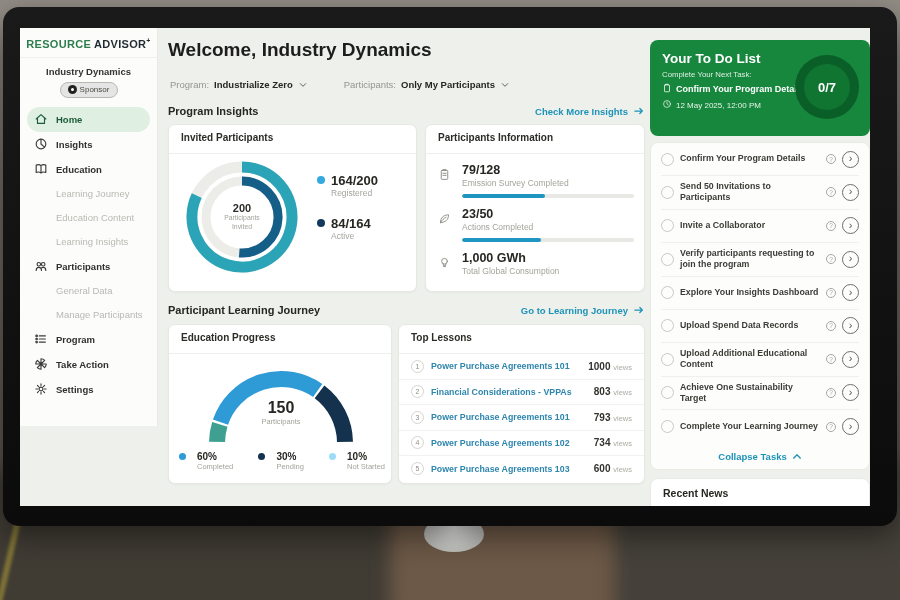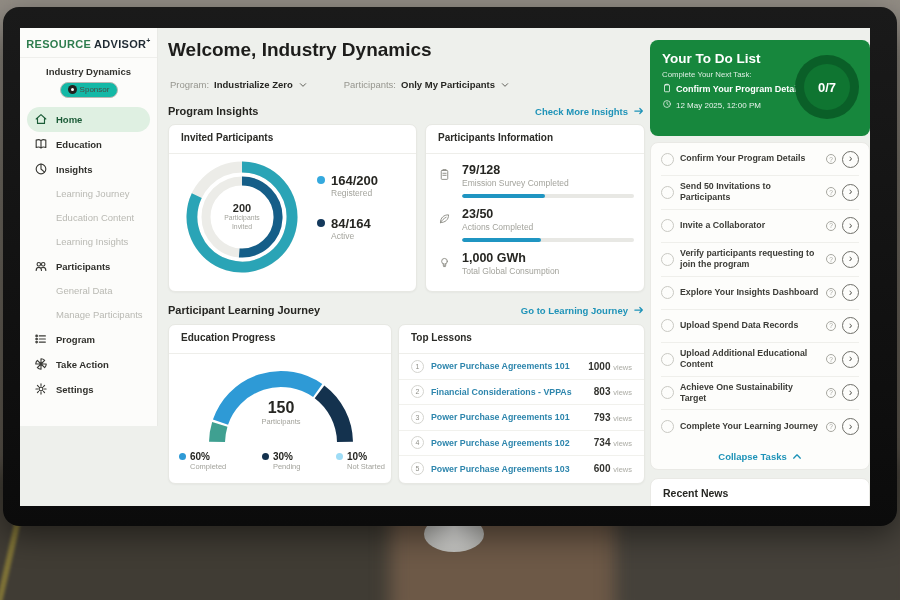--- a/index.html
+++ b/index.html
@@ -18,21 +18,21 @@
   
   .monitor { position:absolute; left:3px; top:7px; width:894px; height:519px; background:linear-gradient(180deg,#1a1a1a,#0b0b0b); border-radius:16px; box-shadow:0 10px 30px rgba(0,0,0,.45); }
   .screen  { position:absolute; left:17px; top:21px; width:850px; height:478px; background:#eef0ec; overflow:hidden; }
 
   
   .sidebar { position:absolute; left:0; top:0; width:138px; height:398px; background:#fcfcfa; border-right:1px solid #e9eae6; }
   .logo { padding:9px 0 7px; text-align:center; font-size:11px; font-weight:bold; letter-spacing:.3px; border-bottom:1px solid #efefec; }
   .logo .lg-green { color:#2e7d4e; } .logo .lg-dark { color:#1f2a33; }
   .logo sup { font-size:7px; color:#1f2a33; }
   .org { margin-top:8px; text-align:center; font-size:9.5px; font-weight:bold; color:#33332f; }
-  .pill { margin:5px auto 0; width:58px; height:16px; border:1px solid #b9b9b3; border-radius:9px; display:flex; align-items:center; justify-content:center; gap:3px; background:#14b8a6; }
+  .pill { margin:5px auto 0; width:58px; height:16px; border:1px solid #b9b9b3; border-radius:9px; display:flex; align-items:center; justify-content:center; gap:3px; background:#e5e5e5; }
   .pill .pdot { width:9px; height:9px; border-radius:50%; background:#22221f; position:relative; }
   .pill .pdot::after { content:""; position:absolute; left:3px; top:3px; width:3px; height:3px; border-radius:50%; background:#fff; }
   .pill .ptxt { font-size:8px; color:#4a4a45; }
   .nav { margin-top:9px; }
   .nav-item { display:flex; align-items:center; gap:8px; height:25px; padding:0 10px 0 14px; cursor:pointer; }
   .nav-item .nav-label { font-size:9.5px; font-weight:bold; color:#30302c; }
   .nav-item.active { background:#dff0e2; border-radius:14px; margin:0 7px; padding-left:7px; }
   .nav-item.active .nav-label { color:#1c5c38; }
   .nav-item.sub { height:24px; padding-left:36px; }
   .nav-item.sub .nav-label { font-weight:normal; color:#b9b9b3; }
@@ -75,21 +75,21 @@
   .stat-lbl { font-size:8.5px; color:#a3a39c; margin-top:1px; }
   .pbar { margin-top:6px; width:172px; height:4px; border-radius:2px; background:#e8e8e4; overflow:hidden; }
   .pbar > div { height:100%; border-radius:2px; background:#1f95c2; }
 
   .card-edu { left:148px; top:296px; width:224px; height:160px; }
   .gauge-wrap { position:absolute; left:28px; top:32px; width:168px; height:92px; }
   .gauge-center { position:absolute; left:0; right:0; top:42px; text-align:center; }
   .gc-val { font-size:16px; font-weight:bold; color:#262622; }
   .gc-lbl { font-size:7.5px; color:#a3a39c; }
   .gauge-legend { position:absolute; left:10px; right:6px; top:126px; display:flex; justify-content:space-between; }
-  .gl-item { display:flex; gap:4px; }
+  .gl-item { display:flex; gap:11px; }
   .gl-dot { width:7px; height:7px; border-radius:50%; margin-top:2px; }
   .gl-val { font-size:10px; font-weight:bold; color:#262622; }
   .gl-lbl { font-size:7.5px; color:#a3a39c; }
 
   .card-lessons { left:378px; top:296px; width:247px; height:160px; }
   .lesson-row { display:flex; align-items:center; gap:7px; padding:0 12px; height:25.5px; border-bottom:1px solid #f1f1ed; cursor:pointer; }
   .lesson-row:last-child { border-bottom:none; }
   .rank { width:13px; height:13px; border:1px solid #d4d4cf; border-radius:50%; font-size:7px; color:#8f8f88; display:flex; align-items:center; justify-content:center; flex:none; }
   .l-title { flex:1; font-size:8.8px; font-weight:bold; color:#2e86ad; }
   .l-views { font-size:10px; font-weight:bold; color:#33332f;text-align:right; }
@@ -148,33 +148,33 @@
         <span class="nav-icon">
               <svg viewBox="0 0 16 16">
                 <path d="M2.5 8 8 3l5.5 5M4 7.5V13h8V7.5"></path>
               </svg>
             </span>
         <span class="nav-label">Home</span>
       </div>
       <div class="nav-item">
         <span class="nav-icon">
               <svg viewBox="0 0 16 16">
-                <path d="M8 4.2C6.6 3 4 3 2.5 3.6V12c1.5-.6 4.1-.6 5.5.6 1.4-1.2 4-1.2 5.5-.6V3.6C12 3 9.4 3 8 4.2zM8 4.2v8.4"></path>
-              </svg>
-            </span>
-        <span class="nav-label">Education</span>
-      </div>
-      <div class="nav-item">
-        <span class="nav-icon">
-              <svg viewBox="0 0 16 16">
                 <circle cx="8" cy="8" r="5.5"></circle>
                 <path d="M8 8V2.5M8 8l4 3.5"></path>
               </svg>
             </span>
         <span class="nav-label">Insights</span>
+      </div>
+      <div class="nav-item">
+        <span class="nav-icon">
+              <svg viewBox="0 0 16 16">
+                <path d="M8 4.2C6.6 3 4 3 2.5 3.6V12c1.5-.6 4.1-.6 5.5.6 1.4-1.2 4-1.2 5.5-.6V3.6C12 3 9.4 3 8 4.2zM8 4.2v8.4"></path>
+              </svg>
+            </span>
+        <span class="nav-label">Education</span>
       </div>
       <div class="nav-item sub">
         <span class="nav-label">Learning Journey</span>
       </div>
       <div class="nav-item sub">
         <span class="nav-label">Education Content</span>
       </div>
       <div class="nav-item sub">
         <span class="nav-label">Learning Insights</span>
       </div>

